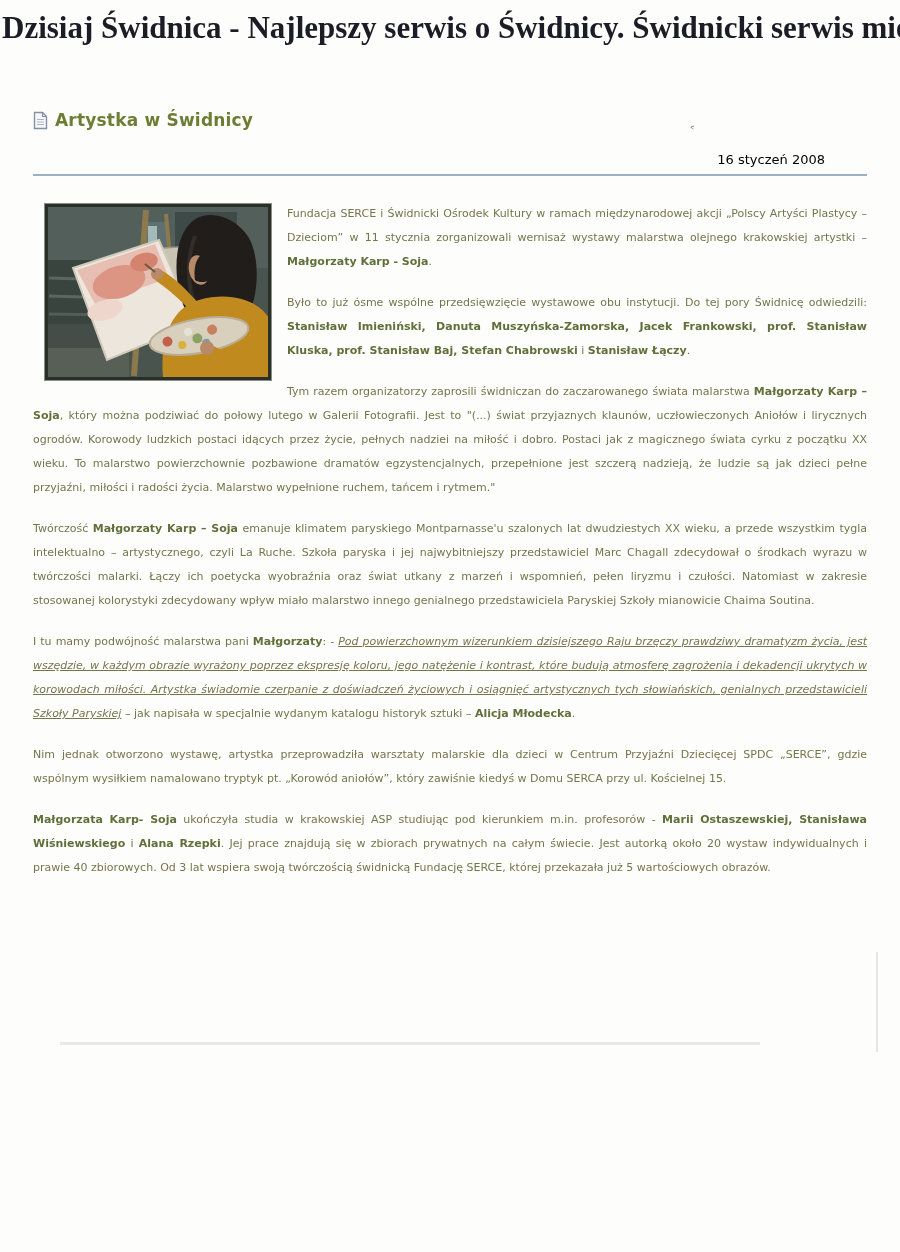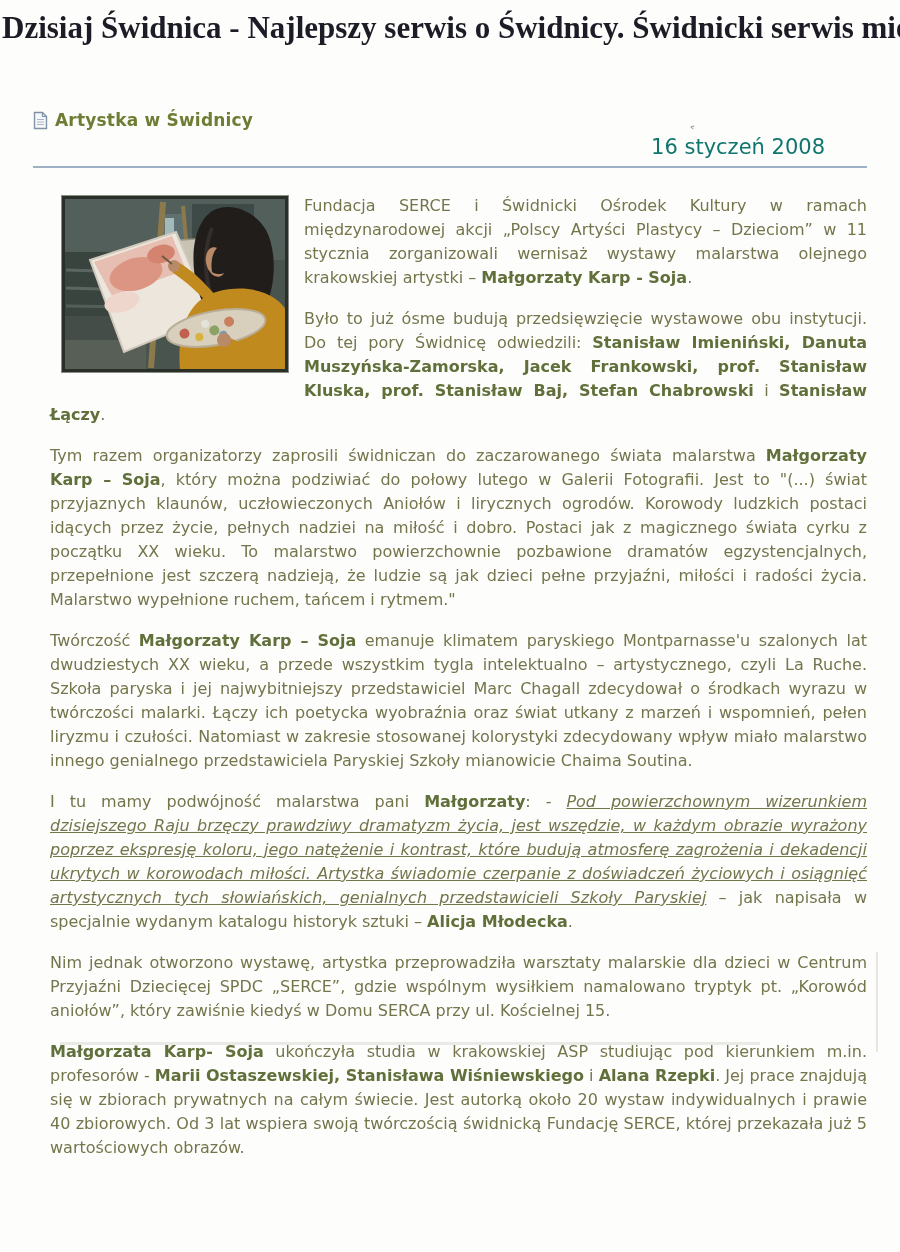--- a/index.html
+++ b/index.html
@@ -27,38 +27,37 @@
   .title-row{
     margin-top:64px;
     display:flex;align-items:center;gap:7px;
   }
   .doc-icon{flex:0 0 auto;display:block;}
   .article-title{
     font-size:17px;font-weight:bold;color:#6d7d33;
     letter-spacing:.2px;
   }
   .date-row{
-    margin-top:5px;
+    margin-top:22px;
     text-align:right;
     padding-right:42px;
-    font-size:21px;color:#0f766e;
+    font-size:13px;color:#000000;
   }
   .header-divider{
     margin-top:7px;
     border:none;
     border-top:2px solid #9db0c4;
     height:0;
   }
   
   .article{
     margin-top:26px;
-    font-size:16px;
+    font-size:11px;
     line-height:24px;
     color:#75754c;
-    margin-left:17px;
   }
   .article p{margin:0 0 17px 0;text-align:justify;}
   .article .b{font-weight:bold;color:#61703a;}
   .article .i{font-style:italic;text-decoration:underline;}
   
   .photo-frame{
     float:left;
     width:222px;height:172px;
     margin:2px 16px 12px 12px;
     border:2px solid #2a3028;
@@ -162,21 +161,21 @@
             <circle cx="158" cy="138" r="4" fill="#7a9ab0"></circle>
           </g>
           <path d="M196,160 C184,150 172,142 162,138 L158,148 C170,154 180,162 188,172 L204,172 Z" fill="#c18a1f"></path>
           <circle cx="160" cy="142" r="7" fill="#b88a68"></circle>
 
           <rect x="0" y="0" width="222" height="172" fill="none" stroke="#2a3028" stroke-width="2"></rect>
         </svg>
       </div>
 
       <p><span>Fundacja SERCE i Świdnicki Ośrodek Kultury w ramach międzynarodowej akcji „Polscy Artyści Plastycy – Dzieciom” w 11 stycznia zorganizowali wernisaż wystawy malarstwa olejnego krakowskiej artystki – </span><span class="b">Małgorzaty Karp - Soja</span><span>.</span></p>
-      <p><span>Było to już ósme budują przedsięwzięcie wystawowe obu instytucji. Do tej pory Świdnicę odwiedzili: </span><span class="b">Stanisław Imieniński, Danuta Muszyńska-Zamorska, Jacek Frankowski, prof. Stanisław Kluska, prof. Stanisław Baj, Stefan Chabrowski</span><span> i </span><span class="b">Stanisław Łączy</span><span>.</span></p>
+      <p><span>Było to już ósme wspólne przedsięwzięcie wystawowe obu instytucji. Do tej pory Świdnicę odwiedzili: </span><span class="b">Stanisław Imieniński, Danuta Muszyńska-Zamorska, Jacek Frankowski, prof. Stanisław Kluska, prof. Stanisław Baj, Stefan Chabrowski</span><span> i </span><span class="b">Stanisław Łączy</span><span>.</span></p>
       <p><span>Tym razem organizatorzy zaprosili świdniczan do zaczarowanego świata malarstwa </span><span class="b">Małgorzaty Karp – Soja</span><span>, który można podziwiać do połowy lutego w Galerii Fotografii. Jest to "(...) świat przyjaznych klaunów, uczłowieczonych Aniołów i lirycznych ogrodów. Korowody ludzkich postaci idących przez życie, pełnych nadziei na miłość i dobro. Postaci jak z magicznego świata cyrku z początku XX wieku. To malarstwo powierzchownie pozbawione dramatów egzystencjalnych, przepełnione jest szczerą nadzieją, że ludzie są jak dzieci pełne przyjaźni, miłości i radości życia. Malarstwo wypełnione ruchem, tańcem i rytmem."</span></p>
       <p><span>Twórczość </span><span class="b">Małgorzaty Karp – Soja</span><span> emanuje klimatem paryskiego Montparnasse'u szalonych lat dwudziestych XX wieku, a przede wszystkim tygla intelektualno – artystycznego, czyli La Ruche. Szkoła paryska i jej najwybitniejszy przedstawiciel Marc Chagall zdecydował o środkach wyrazu w twórczości malarki. Łączy ich poetycka wyobraźnia oraz świat utkany z marzeń i wspomnień, pełen liryzmu i czułości. Natomiast w zakresie stosowanej kolorystyki zdecydowany wpływ miało malarstwo innego genialnego przedstawiciela Paryskiej Szkoły mianowicie Chaima Soutina.</span></p>
       <p><span>I tu mamy podwójność malarstwa pani </span><span class="b">Małgorzaty</span><span>: - </span><span class="i">Pod powierzchownym wizerunkiem dzisiejszego Raju brzęczy prawdziwy dramatyzm życia, jest wszędzie, w każdym obrazie wyrażony poprzez ekspresję koloru, jego natężenie i kontrast, które budują atmosferę zagrożenia i dekadencji ukrytych w korowodach miłości. Artystka świadomie czerpanie z doświadczeń życiowych i osiągnięć artystycznych tych słowiańskich, genialnych przedstawicieli Szkoły Paryskiej</span><span> – jak napisała w specjalnie wydanym katalogu historyk sztuki – </span><span class="b">Alicja Młodecka</span><span>.</span></p>
       <p><span>Nim jednak otworzono wystawę, artystka przeprowadziła warsztaty malarskie dla dzieci w Centrum Przyjaźni Dziecięcej SPDC „SERCE”, gdzie wspólnym wysiłkiem namalowano tryptyk pt. „Korowód aniołów”, który zawiśnie kiedyś w Domu SERCA przy ul. Kościelnej 15.</span></p>
       <p><span class="b">Małgorzata Karp- Soja</span><span> ukończyła studia w krakowskiej ASP studiując pod kierunkiem m.in. profesorów - </span><span class="b">Marii Ostaszewskiej, Stanisława Wiśniewskiego</span><span> i </span><span class="b">Alana Rzepki</span><span>. Jej prace znajdują się w zbiorach prywatnych na całym świecie. Jest autorką około 20 wystaw indywidualnych i prawie 40 zbiorowych. Od 3 lat wspiera swoją twórczością świdnicką Fundację SERCE, której przekazała już 5 wartościowych obrazów.</span></p>
 
     </div>
   </div>
 
   <div class="artifact tick-mark">˂</div>

